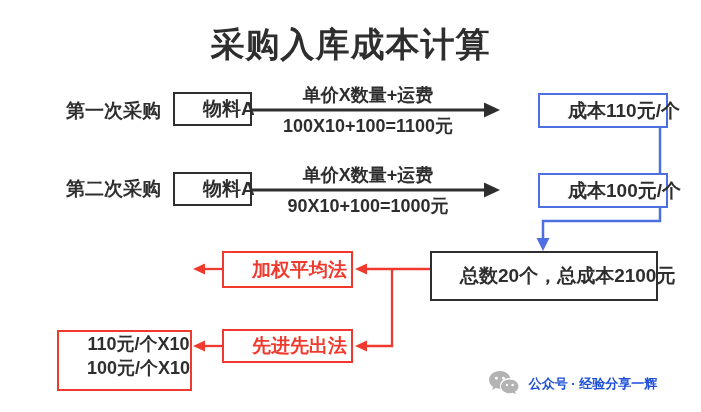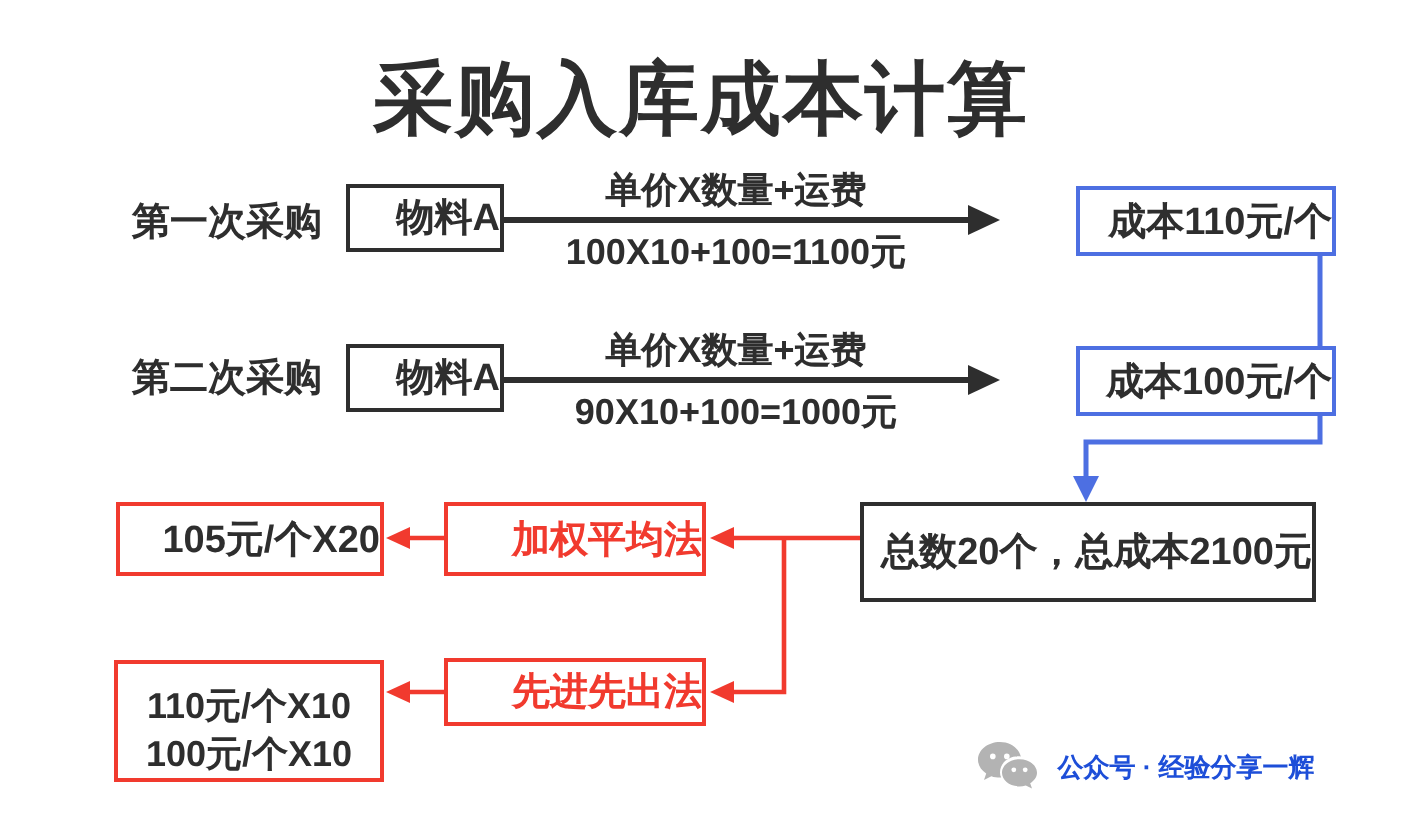--- a/index.html
+++ b/index.html
@@ -9,35 +9,36 @@
     background:#ffffff;
     font-family:"Liberation Sans","DejaVu Sans",sans-serif;
     font-weight:bold;
     color:#2e2e2e;
     overflow:hidden;
   }
   .abs{position:absolute;}
   .title{
     left:0;top:22px;width:701px;
     text-align:center;
-    font-size:40px;
+    font-size:34px;
     letter-spacing:1px;
     color:#2e2e2e;
   }
   .row-label{
     font-size:19px;
     white-space:nowrap;
   }
   .box{
-    display:flex;align-items:center;justify-content:flex-end;
+    display:flex;align-items:center;justify-content:flex-start;
     background:#ffffff;
     border:2.5px solid #2e2e2e;
     font-size:19px;
     box-sizing:border-box;
     white-space:nowrap;
+    padding-left:28px;
   }
   .box.blue{border-color:#4d6fe2;margin-left:38px;}
   .box.red{border-color:#f13a2e;}
   .box.red-text{color:#f13a2e;}
   .formula{
     width:220px;text-align:center;
     font-size:18px;
     white-space:nowrap;
   }
   .multi{flex-direction:column;line-height:24px;font-size:18px;margin-top:16px;}
@@ -113,23 +114,20 @@
     <span>成本100元/个</span>
   </div>
 
   <div class="abs box" style="left:430px;top:251px;width:228px;height:50px;">
     <span>总数20个，总成本2100元</span>
   </div>
 
   <div class="abs box red red-text" style="left:222px;top:251px;width:131px;height:37px;">
     <span>加权平均法</span>
   </div>
-  <div class="abs box red" style="left:58px;top:251px;width:134px;height:37px;">
-    <span>105元/个X20</span>
-  </div>
 
   <div class="abs box red red-text" style="left:222px;top:329px;width:131px;height:34px;">
     <span>先进先出法</span>
   </div>
   <div class="abs box red multi" style="left:57px;top:314px;width:135px;height:61px;">
     <span>110元/个X10</span>
     <span>100元/个X10</span>
   </div>
 
   <div class="abs watermark">

